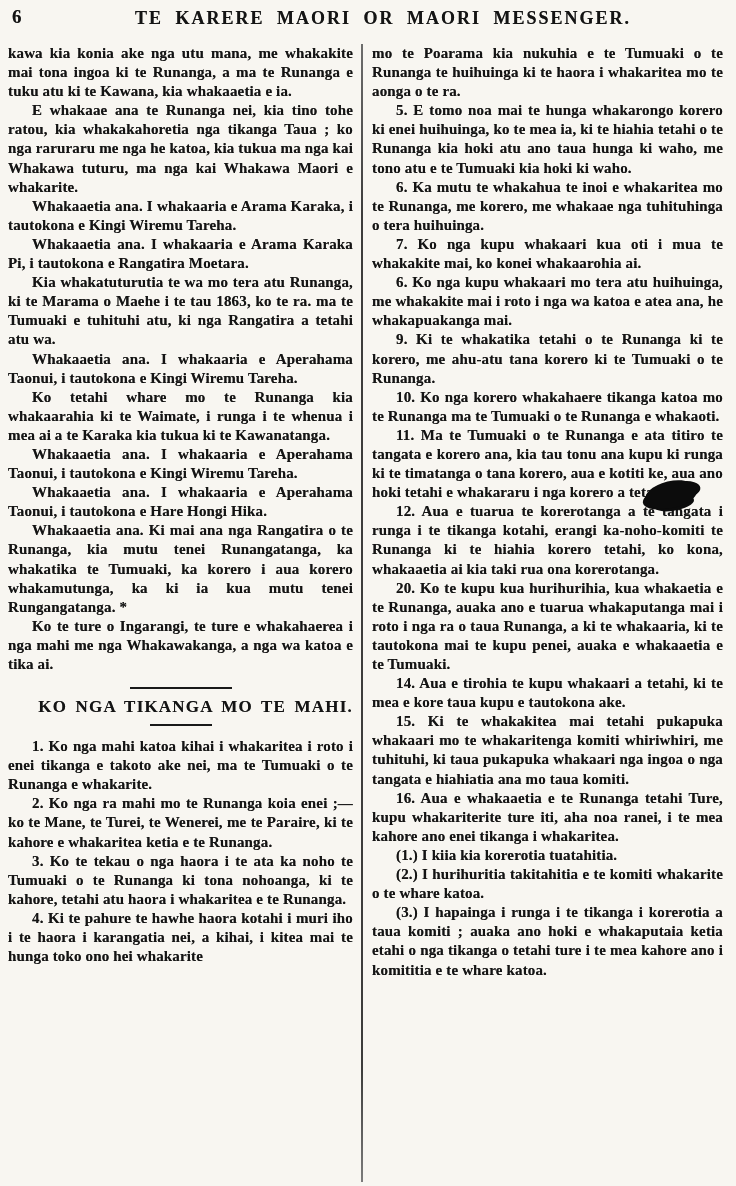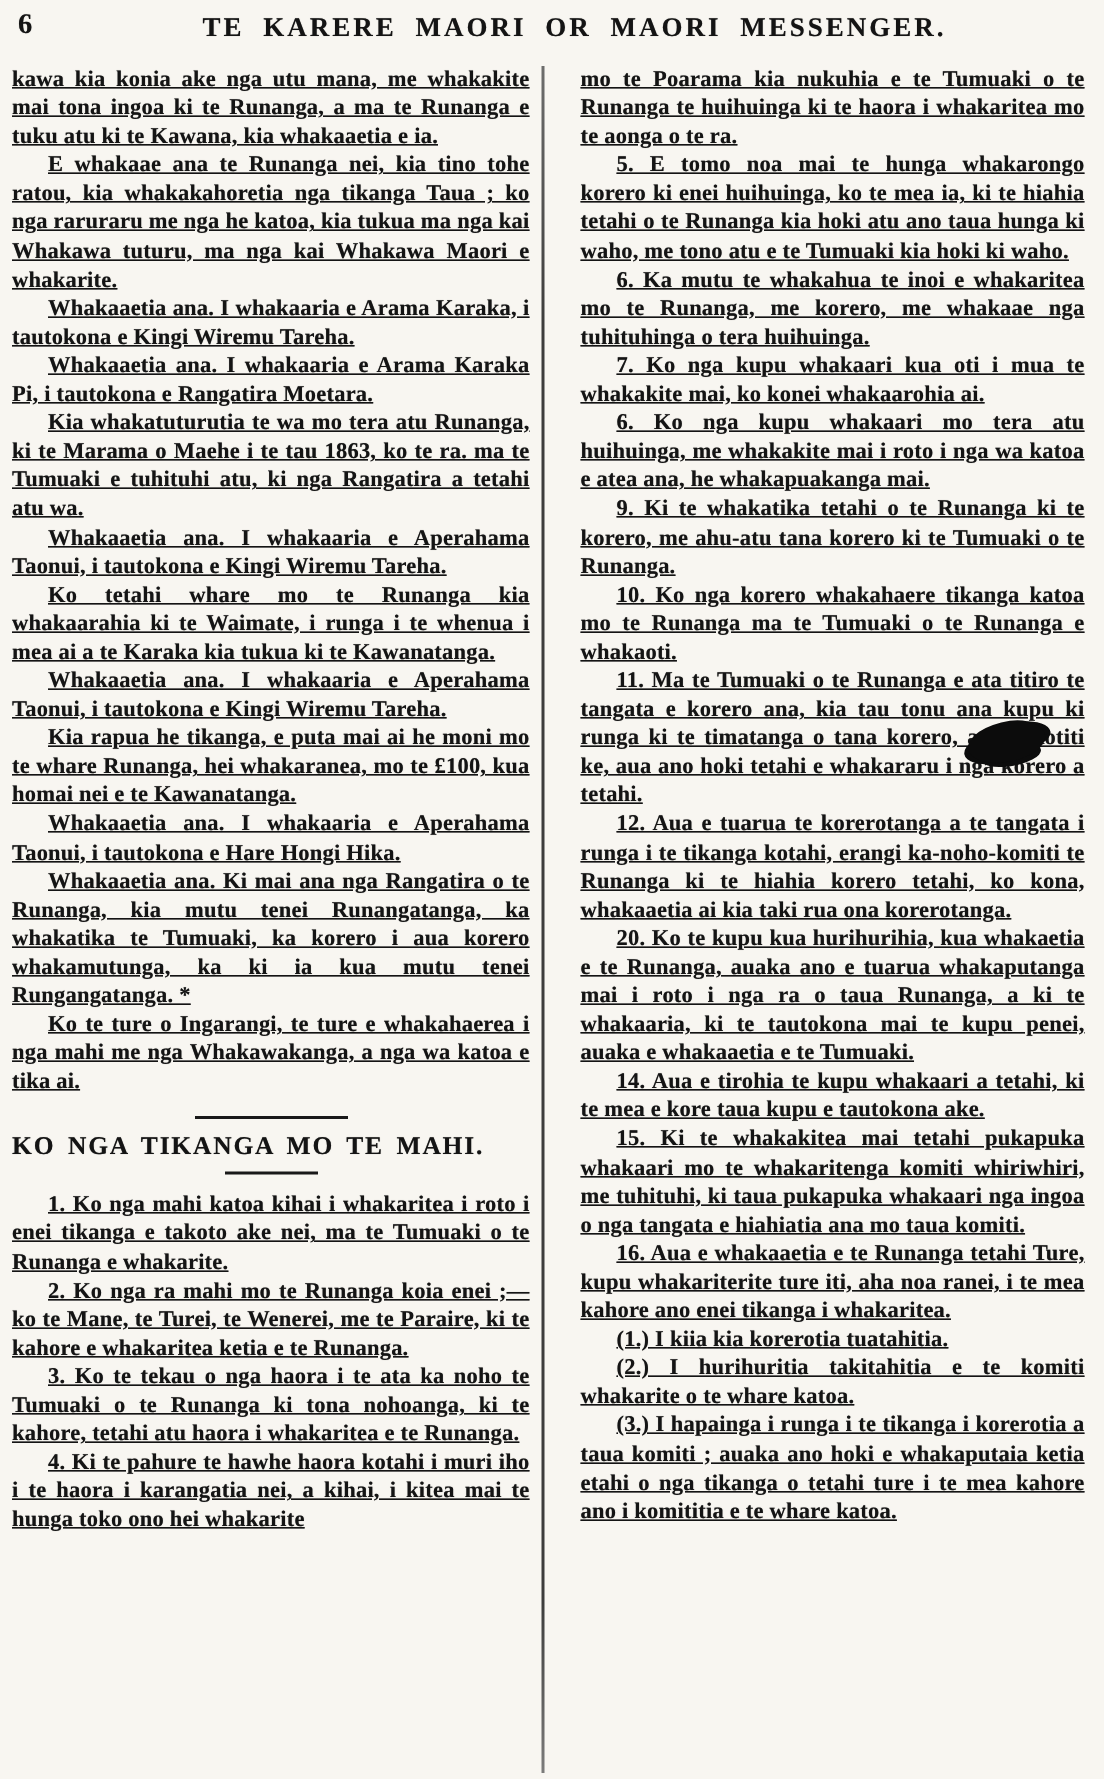--- a/index.html
+++ b/index.html
@@ -42,29 +42,29 @@
     overflow: hidden;
   }
   .col {
     width: 353px;
     text-align: justify;
     font-size: 15px;
     line-height: 19.1px;
     letter-spacing: 0.15px;
   }
   .col-left { padding-right: 8px; }
-  .col-right { padding-left: 24px; width: 360px; }
+  .col-right { padding-left: 9px; width: 360px; }
   .col-divider {
     width: 2px;
     background: linear-gradient(#555 0%, #1c1c1c 15%, #1c1c1c 90%, #666 100%);
     opacity: 0.85;
   }
-  .para { text-indent: 1.6em; text-decoration: underline; }
+  .para { text-indent: 1.6em; }
   .para.cont { text-indent: 0; }
-  .section-block { text-align: left; }
+  .section-block { text-align: right; }
   .rule-top {
     width: 102px;
     border: 0;
     border-top: 2px solid #191919;
     margin: 13px auto 7px auto;
   }
   .section-heading {
     font-size: 17px;
     letter-spacing: 1.2px;
     word-spacing: 3px;
@@ -113,21 +113,20 @@
           <p class="para">Whakaaetia ana. I whakaaria e Arama Karaka Pi, i tautokona e Rangatira Moetara.</p>
 
           <p class="para">Kia whakatuturutia te wa mo tera atu Runanga, ki te Marama o Maehe i te tau 1863, ko te ra. ma te Tumuaki e tuhituhi atu, ki nga Rangatira a tetahi atu wa.</p>
 
           <p class="para">Whakaaetia ana. I whakaaria e Aperahama Taonui, i tautokona e Kingi Wiremu Tareha.</p>
 
           <p class="para">Ko tetahi whare mo te Runanga kia whakaarahia ki te Waimate, i runga i te whenua i mea ai a te Karaka kia tukua ki te Kawanatanga.</p>
 
           <p class="para">Whakaaetia ana. I whakaaria e Aperahama Taonui, i tautokona e Kingi Wiremu Tareha.</p>
 
-          <p class="para">Kia rapua he tikanga, e puta mai ai he moni mo te whare Runanga, hei whakaranea, mo te £100, kua homai nei e te Kawanatanga.</p>
 
           <p class="para">Whakaaetia ana. I whakaaria e Aperahama Taonui, i tautokona e Hare Hongi Hika.</p>
 
           <p class="para">Whakaaetia ana. Ki mai ana nga Rangatira o te Runanga, kia mutu tenei Runangatanga, ka whakatika te Tumuaki, ka korero i aua korero whakamutunga, ka ki ia kua mutu tenei Rungangatanga. *</p>
 
           <p class="para">Ko te ture o Ingarangi, te ture e whakahaerea i nga mahi me nga Whakawakanga, a nga wa katoa e tika ai.</p>
         </div>
 
       <div class="section-block">
         <hr class="rule-top">

